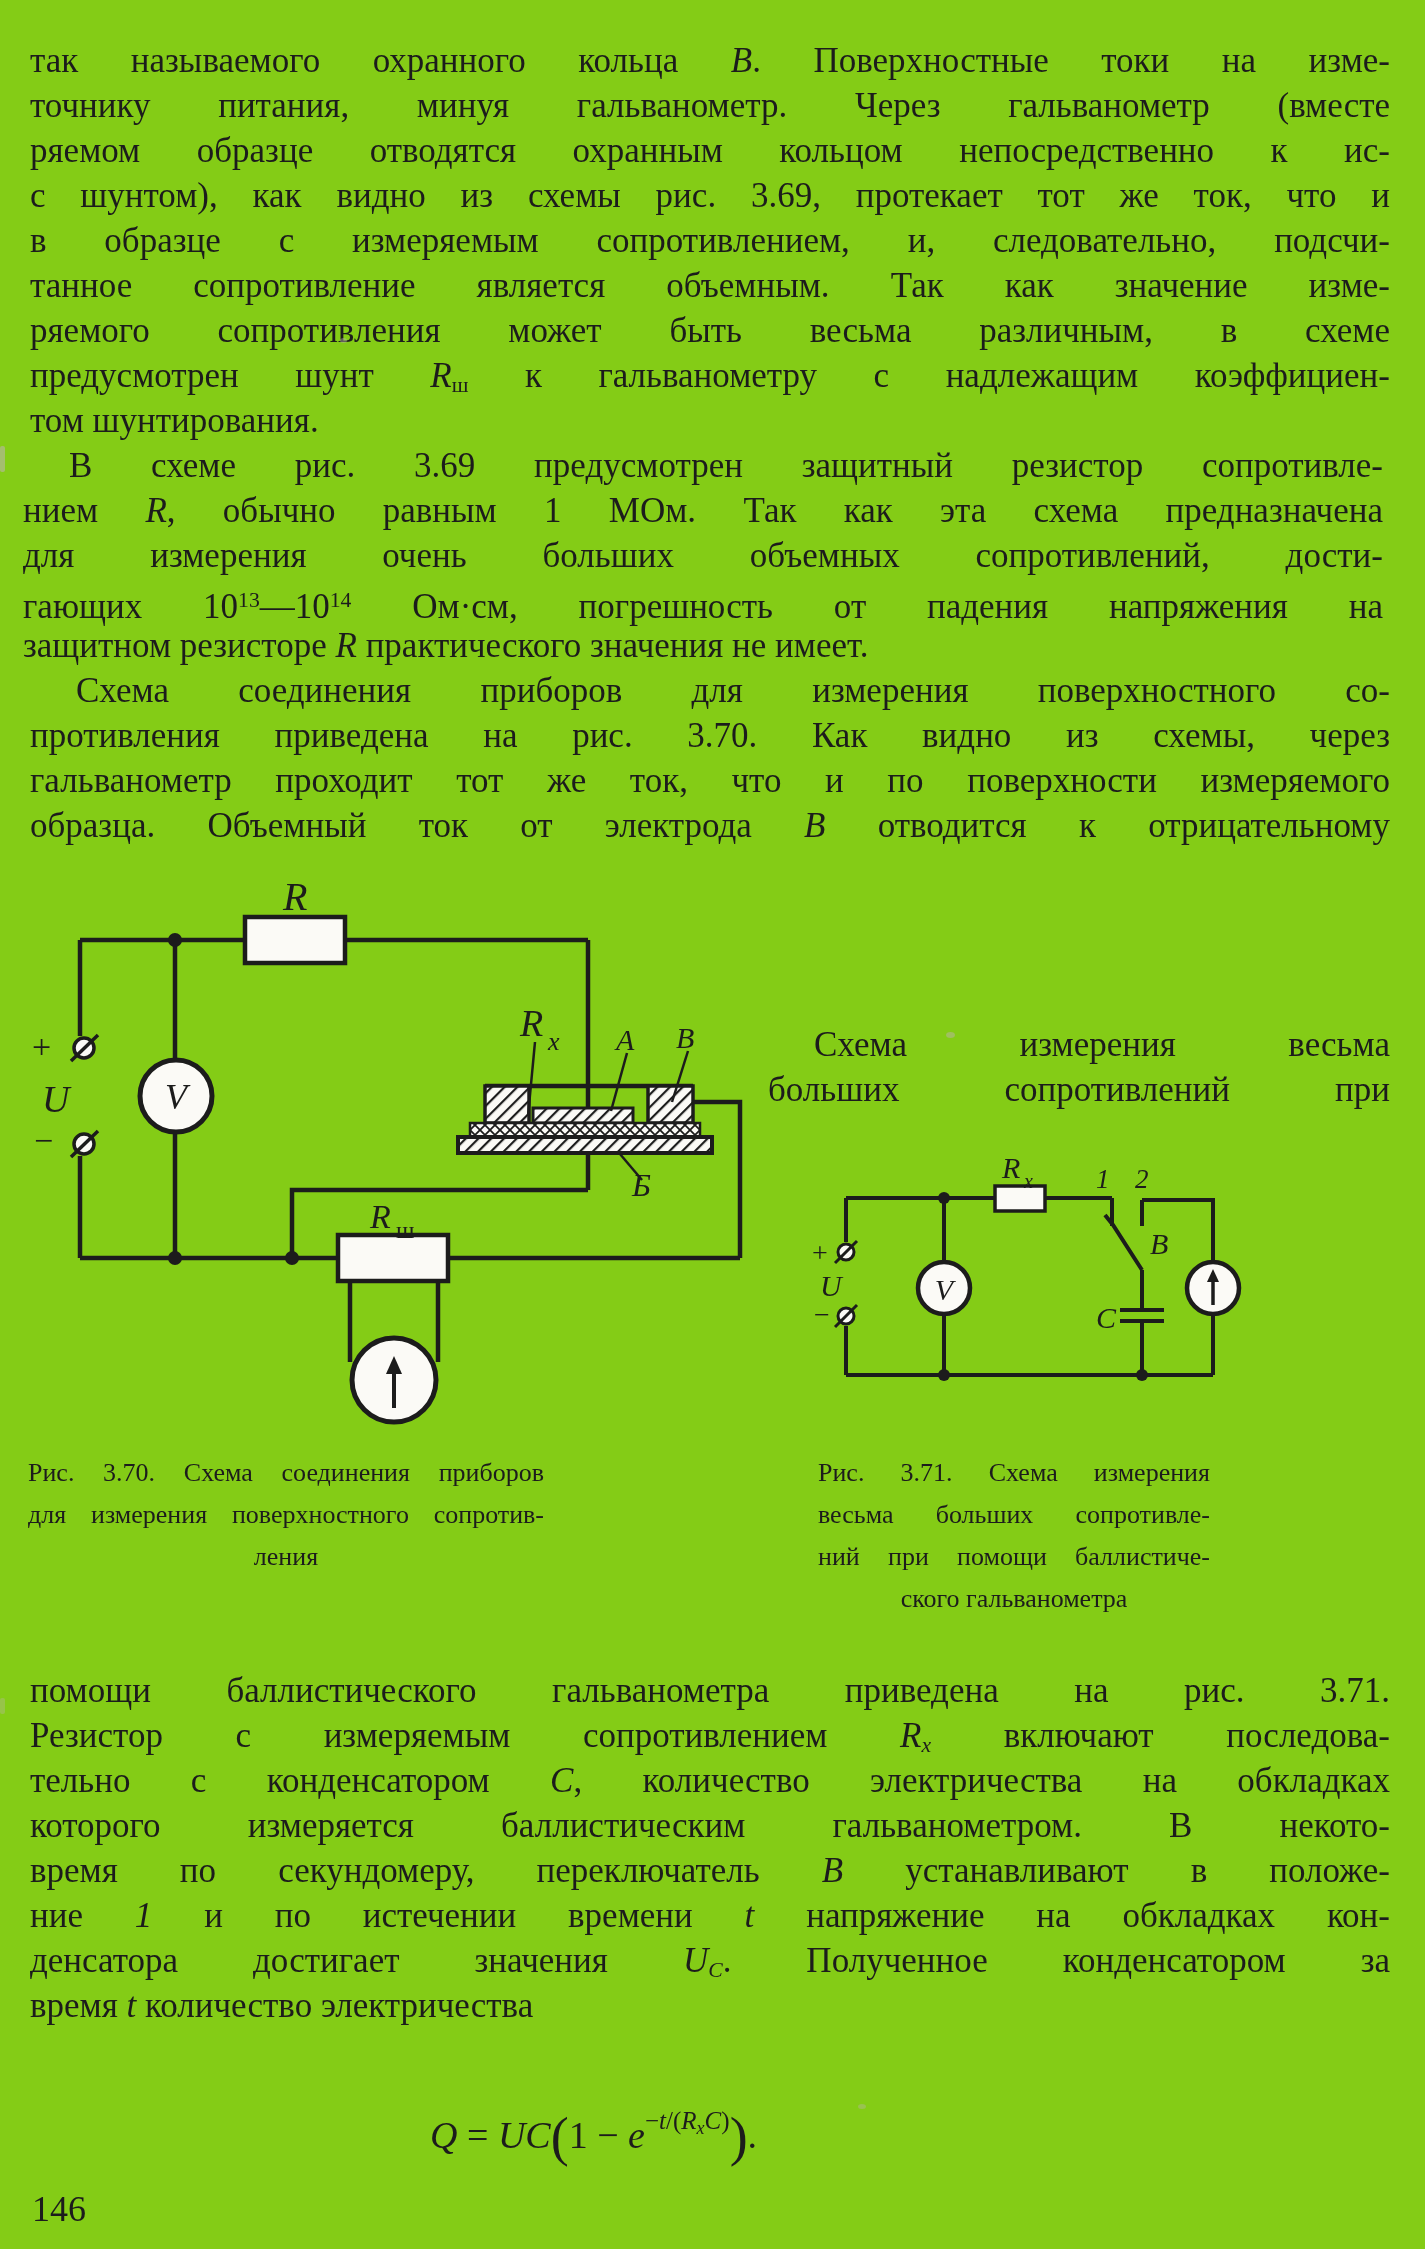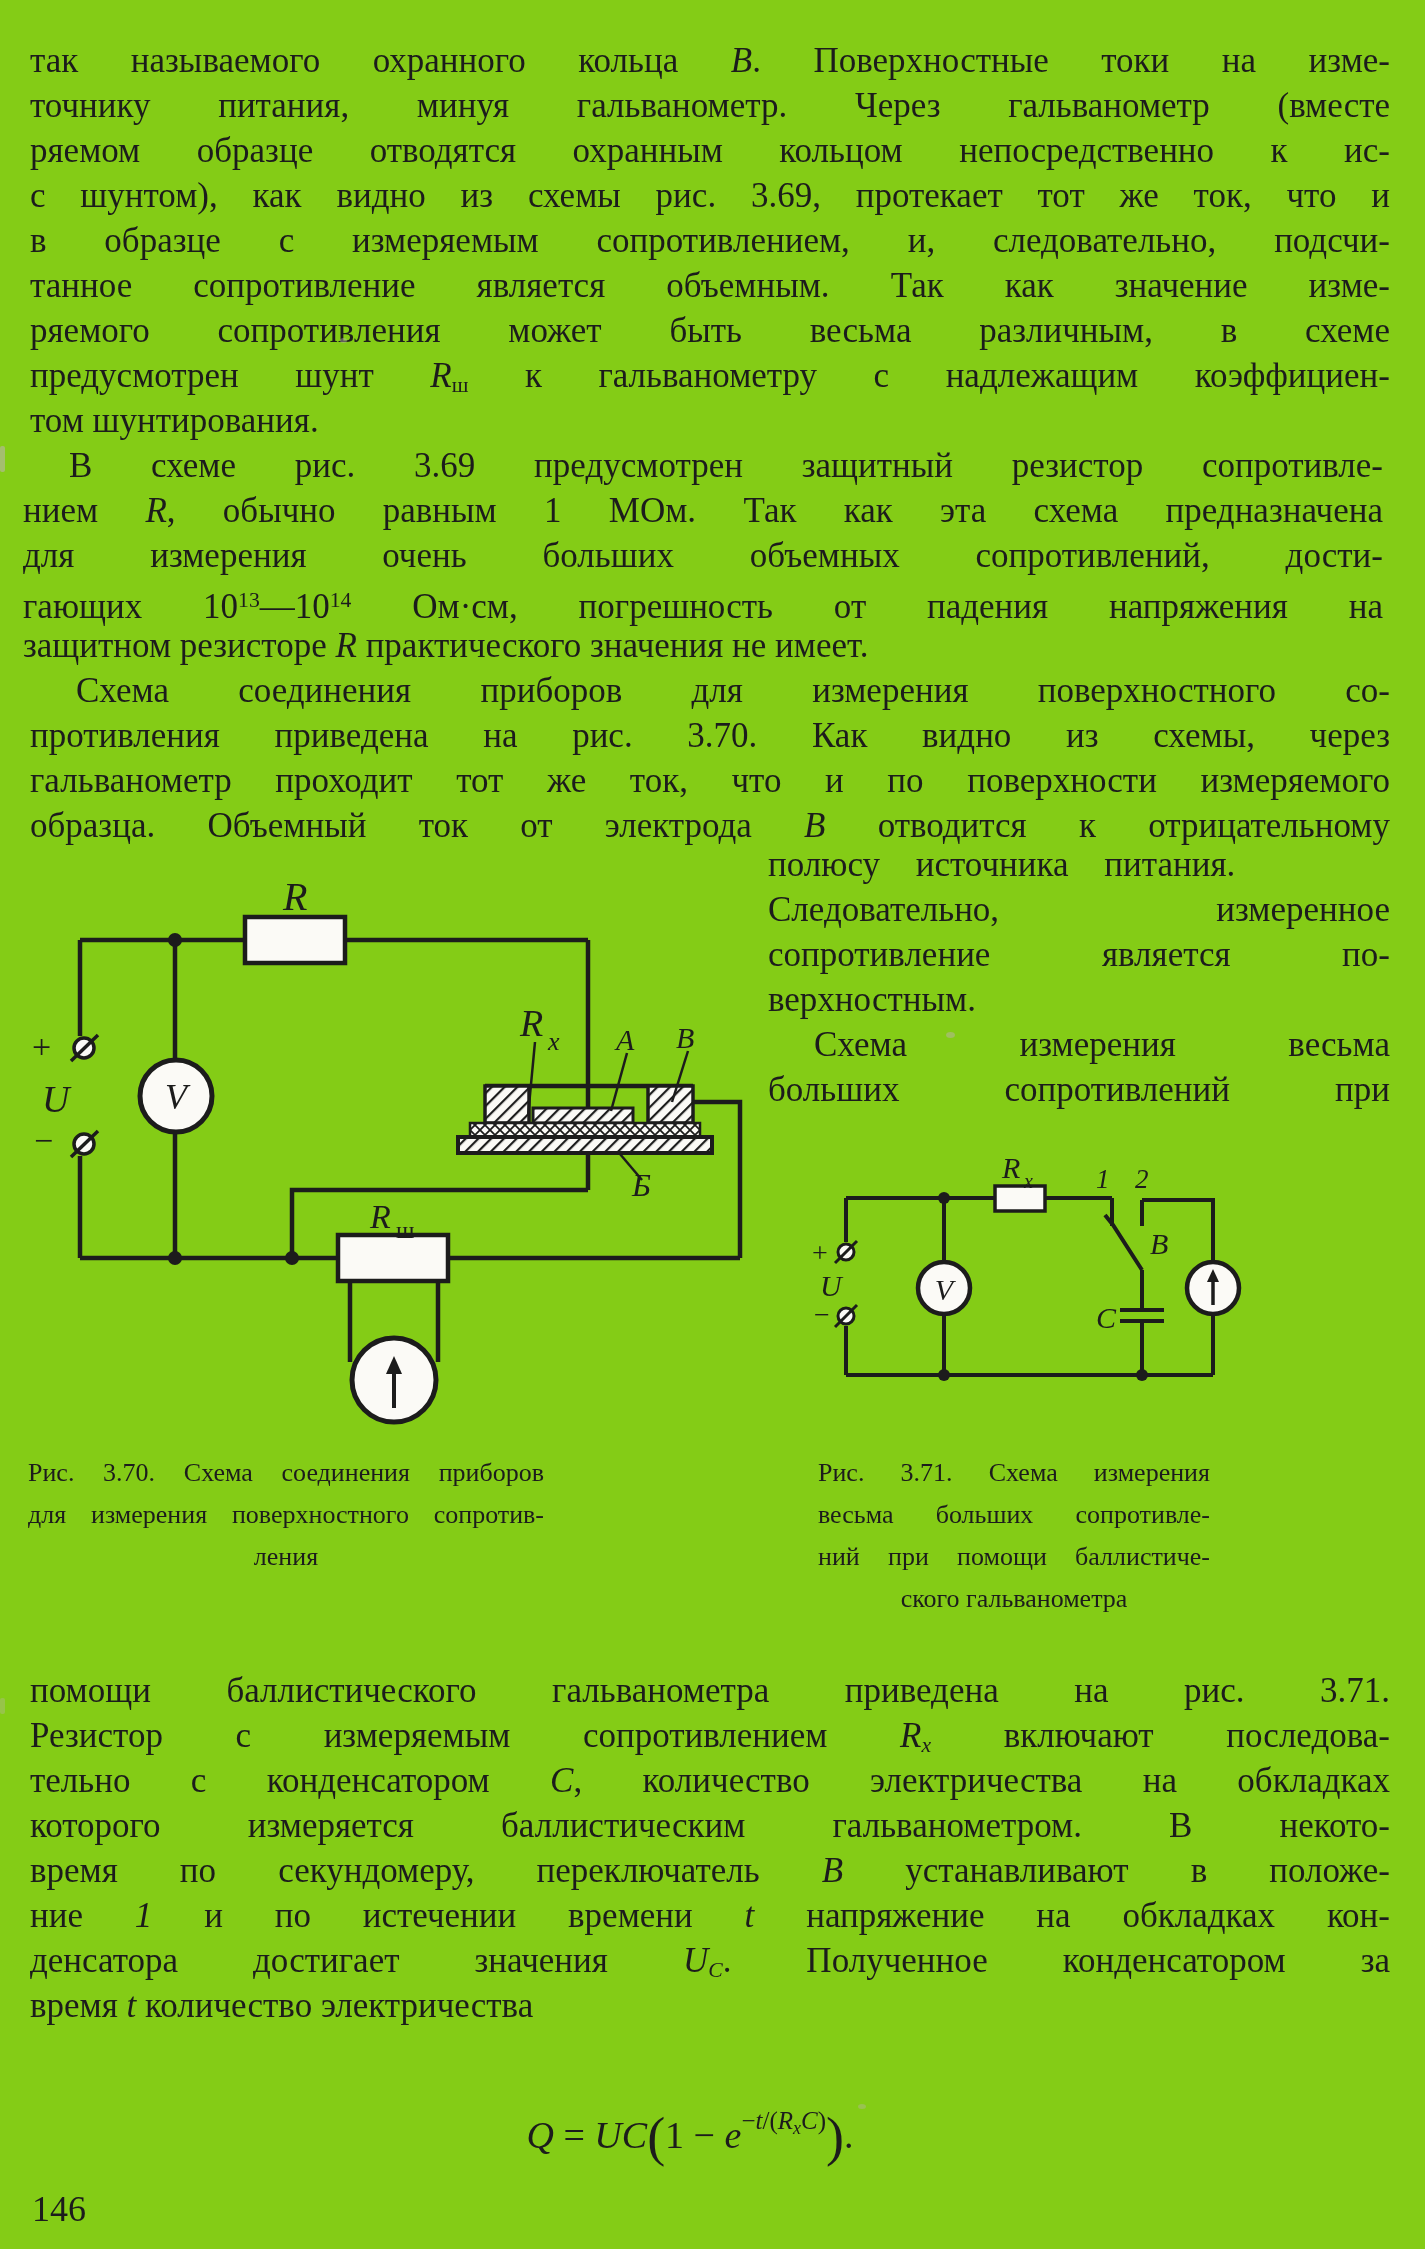--- a/index.html
+++ b/index.html
@@ -52,26 +52,20 @@
       <div class="ln"><span>для измерения очень больших объемных сопротивлений, дости-</span></div>
       <div class="ln"><span>гающих 10</span><span class="sp">13</span><span>—10</span><span class="sp">14</span><span> Ом·см, погрешность от падения напряжения на</span></div>
       <div class="ln last"><span>защитном резисторе </span><span class="i">R</span><span> практического значения не имеет.</span></div>
     </div>
   <div class="blk body-text" style="left:30px;top:668px;width:1360px;">
       <div class="ln ind"><span>Схема соединения приборов для измерения поверхностного со-</span></div>
       <div class="ln"><span>противления приведена на рис. 3.70. Как видно из схемы, через</span></div>
       <div class="ln"><span>гальванометр проходит тот же ток, что и по поверхности измеряемого</span></div>
       <div class="ln"><span>образца. Объемный ток от электрода </span><span class="i">В</span><span> отводится к отрицательному</span></div>
     </div>
-  <div class="blk body-text" style="left:768px;top:842px;width:622px;">
-      <div class="ln ws"><span>полюсу источника питания.</span></div>
-      <div class="ln"><span>Следовательно, измеренное</span></div>
-      <div class="ln"><span>сопротивление является по-</span></div>
-      <div class="ln last"><span>верхностным.</span></div>
-    </div>
   <div class="blk body-text" style="left:768px;top:1022px;width:622px;">
       <div class="ln ind"><span>Схема измерения весьма</span></div>
       <div class="ln"><span>больших сопротивлений при</span></div>
     </div>
   <div class="blk body-text" style="left:30px;top:1668px;width:1360px;">
       <div class="ln"><span>помощи баллистического гальванометра приведена на рис. 3.71.</span></div>
       <div class="ln"><span>Резистор с измеряемым сопротивлением </span><span class="i">R</span><span class="i sb">x</span><span> включают последова-</span></div>
       <div class="ln"><span>тельно с конденсатором </span><span class="i">C</span><span>, количество электричества на обкладках</span></div>
       <div class="ln"><span>которого измеряется баллистическим гальванометром. В некото-</span></div>
       <div class="ln"><span>время по секундомеру, переключатель </span><span class="i">В</span><span> устанавливают в положе-</span></div>
@@ -200,21 +194,21 @@
       <div class="ln"><span>для измерения поверхностного сопротив-</span></div>
       <div class="ln ctr"><span>ления</span></div>
     </div>
   <div class="blk cap" style="left:818px;top:1452px;width:392px;">
       <div class="ln"><span>Рис. 3.71. Схема измерения</span></div>
       <div class="ln"><span>весьма больших сопротивле-</span></div>
       <div class="ln"><span>ний при помощи баллистиче-</span></div>
       <div class="ln ctr"><span>ского гальванометра</span></div>
     </div>
 
-  <div class="blk formula" style="left:430px;top:2106px;width:520px;text-align:center;">
+  <div class="blk formula" style="left:430px;top:2106px;width:520px;text-align:left;">
     <span class="i">Q</span><span> = </span><span class="i">UC</span><span class="big">(</span><span>1 − </span><span class="i">e</span><span class="exp"><span>−</span><span class="i">t</span><span>/(</span><span class="i">R</span><span class="i sbx">x</span><span class="i">C</span><span>)</span></span><span class="big">)</span><span>.</span>
   </div>
 
   <div class="blk pagenum" style="left:32px;top:2188px;">146</div>
 
   <div class="speck" style="left:340px;top:338px;width:7px;height:5px;opacity:.45;"></div>
   <div class="speck" style="left:946px;top:1032px;width:9px;height:6px;opacity:.5;"></div>
   <div class="speck" style="left:858px;top:2104px;width:8px;height:5px;opacity:.4;"></div>
   <div class="speck" style="left:0px;top:446px;width:5px;height:26px;opacity:.6;border-radius:2px;"></div>
   <div class="speck" style="left:0px;top:1698px;width:5px;height:16px;opacity:.35;border-radius:2px;"></div>

